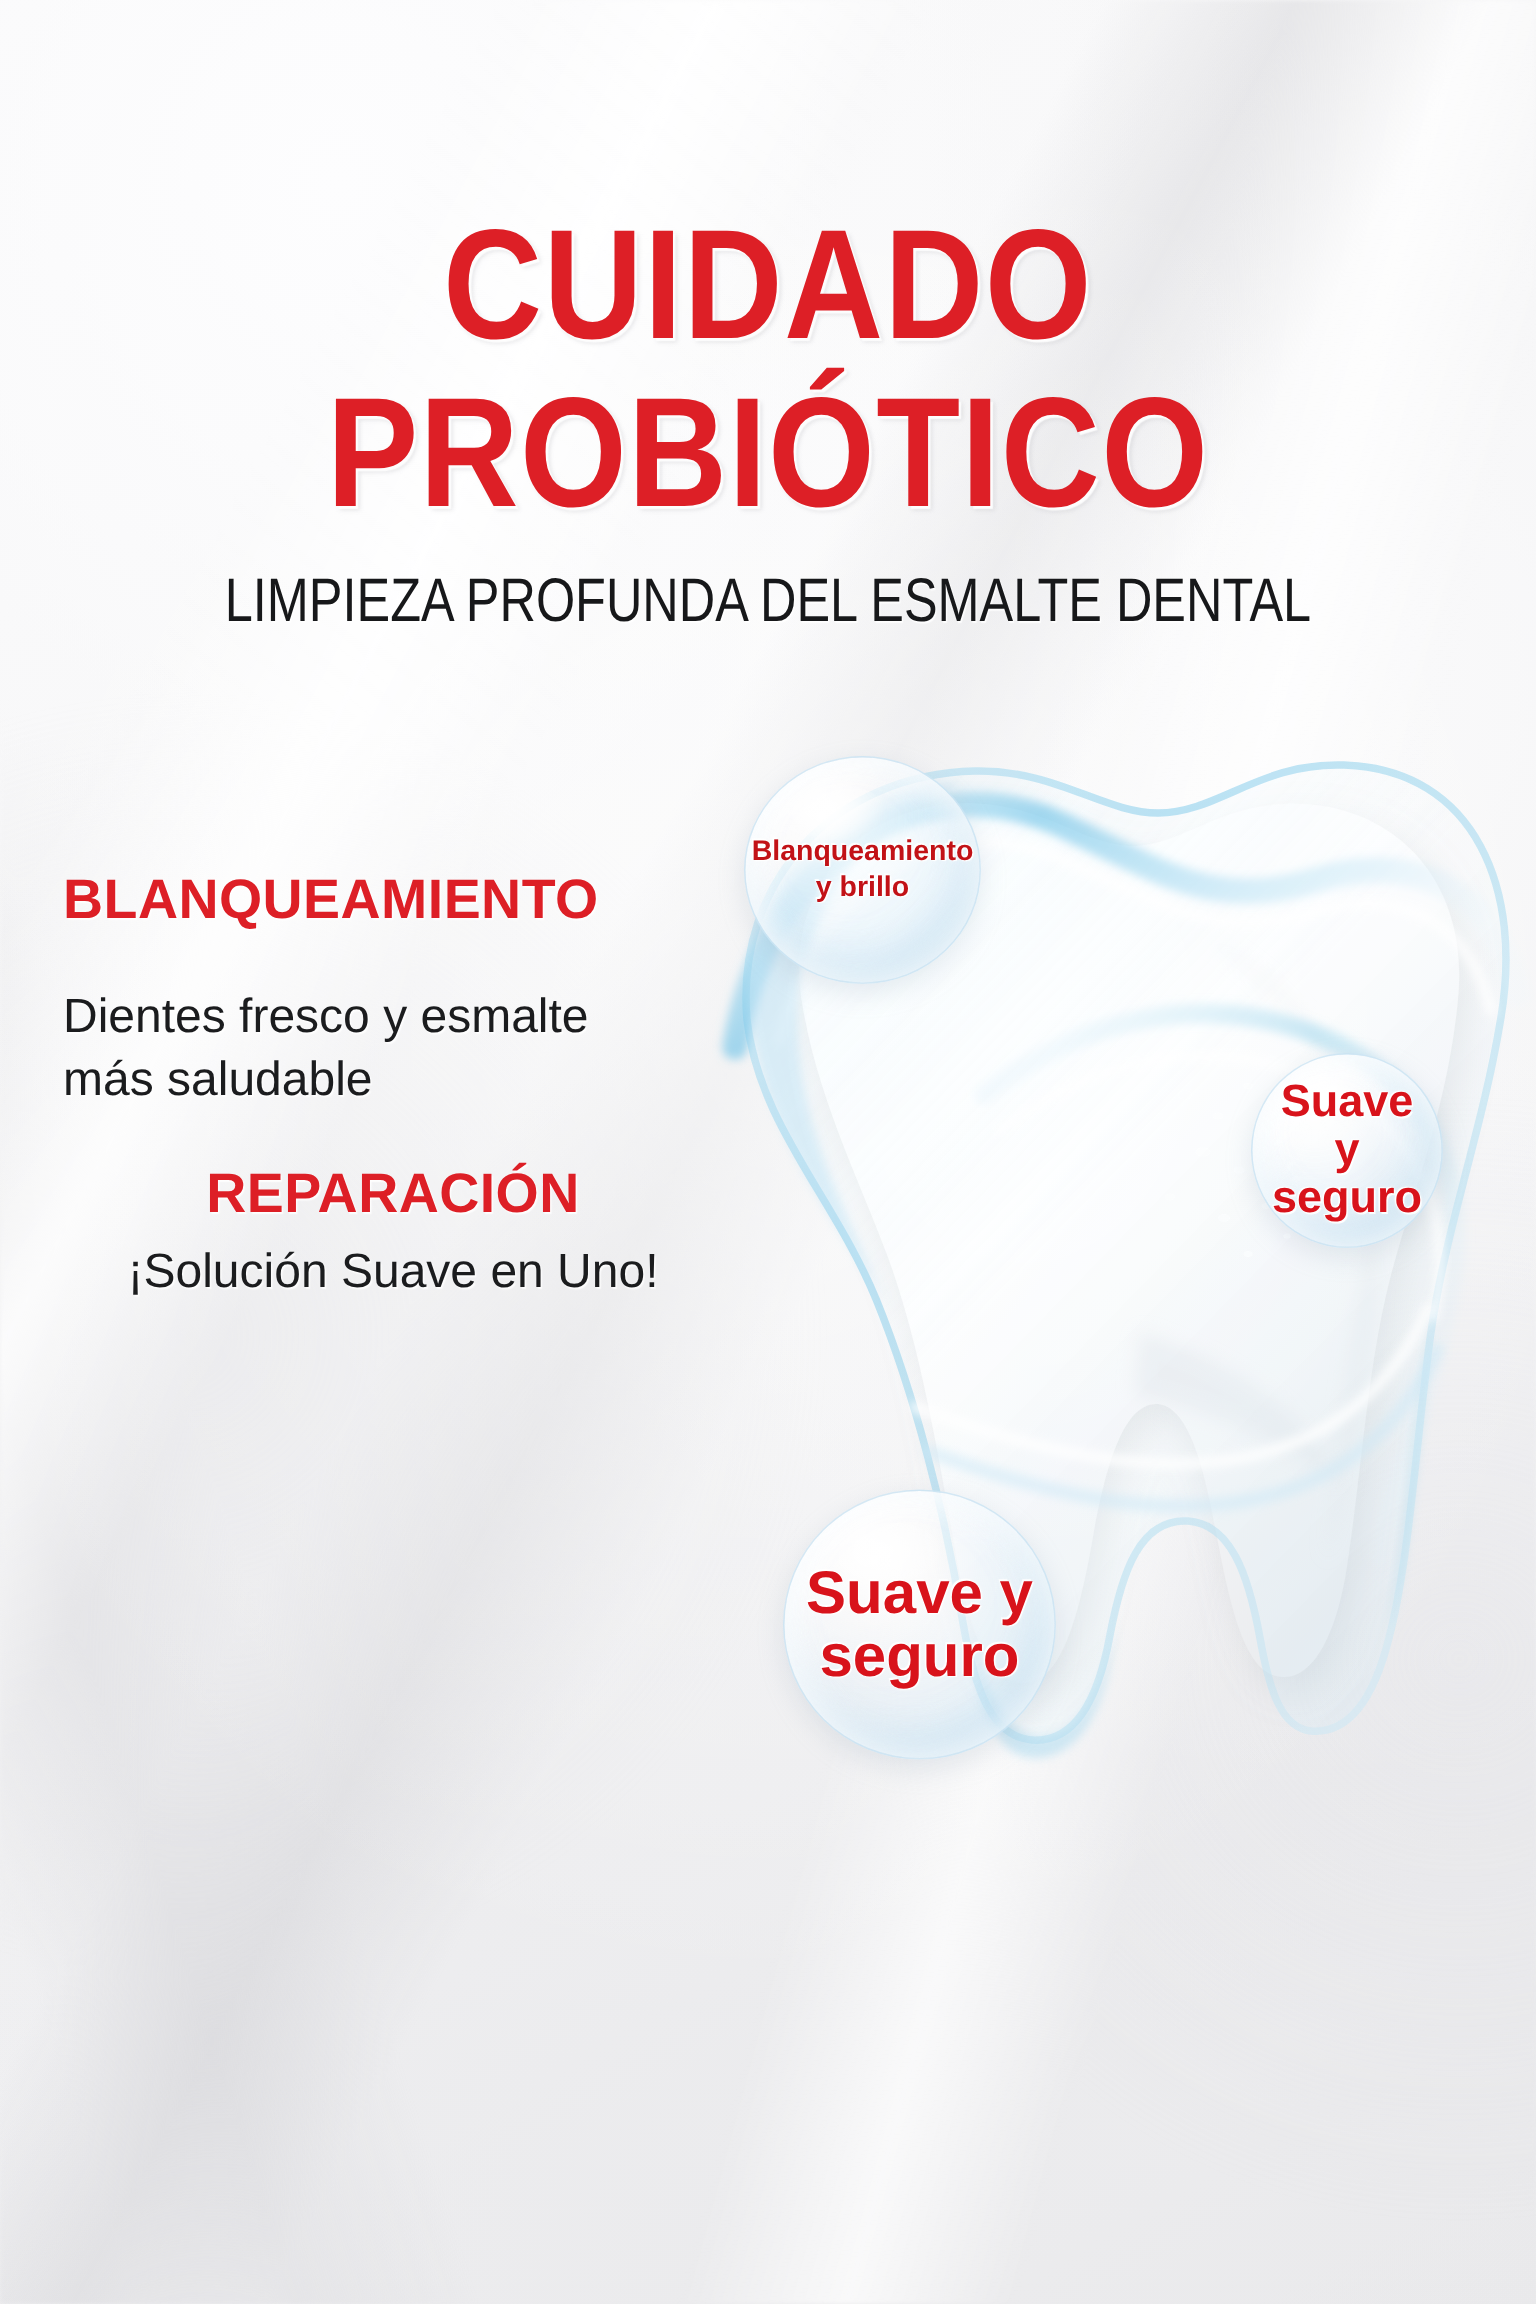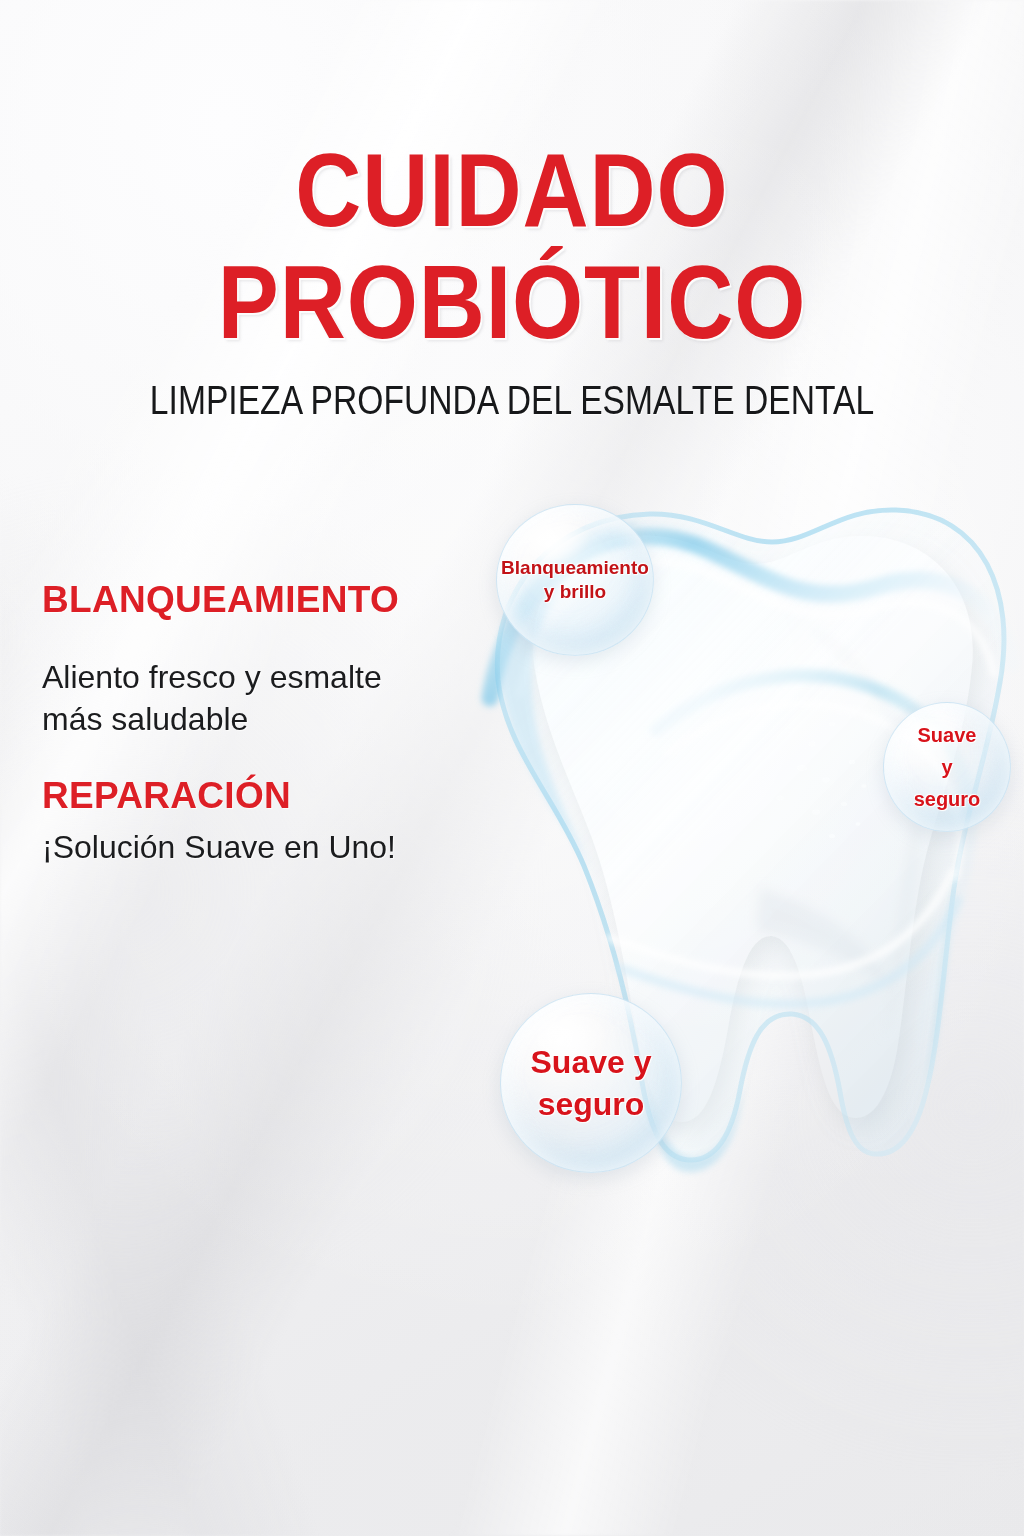--- a/index.html
+++ b/index.html
@@ -62,21 +62,21 @@
     line-height:44px;
     font-weight:normal;
     letter-spacing:0px;
     transform:scaleX(.82);
     text-shadow:1px 1px 1px rgba(255,255,255,.9);
   }
 
   
   .features { position:absolute; left:42px; top:578px; width:440px; }
   .feature { margin-bottom:34px; }
-  .feature:last-child { margin-bottom:0; }
+  .feature:last-child { margin-bottom:0;text-align:center; }
   .f-title {
     color:#dd1f26;
     font-weight:bold;
     font-size:37px;
     line-height:44px;
     letter-spacing:.3px;
     text-shadow:1px 1px 1px rgba(255,255,255,.9);
     margin-bottom:8px;
   }
   .f-body {
@@ -122,26 +122,26 @@
     border-radius:50%;
     background:radial-gradient(ellipse at 40% 40%, rgba(255,255,255,.92) 0%, rgba(255,255,255,0) 70%);
     z-index:1;
   }
 
   #bubble-whitening {
     left:496px; top:504px; width:158px; height:152px;
     font-size:19px; line-height:24px; color:#c21217;
   }
   #bubble-safe-right {
-    left:883px; top:702px; width:128px; height:130px;
-    font-size:20px; line-height:32px;
+    left:834px; top:702px; width:128px; height:130px;
+    font-size:30px; line-height:32px;
   }
   #bubble-safe-bottom {
-    left:500px; top:993px; width:182px; height:180px;
-    font-size:32px; line-height:42px;
+    left:522px; top:993px; width:182px; height:180px;
+    font-size:40px; line-height:42px;
   }
 </style>
 </head>
 <body>
 
 <div id="poster">
 
   <div class="bg-layer bg-base"></div>
   <div class="bg-layer bg-folds"></div>
   <div class="bg-layer bg-vignette"></div>
@@ -306,21 +306,21 @@
 seguro</span>
   </div>
 
   <div class="features">
 
     <div class="feature">
       <div class="f-title">BLANQUEAMIENTO</div>
     </div>
 
     <div class="feature">
-      <div class="f-body">Aliento fresco y esmalte
+      <div class="f-body">Dientes fresco y esmalte
 más saludable</div>
     </div>
 
     <div class="feature">
       <div class="f-title">REPARACIÓN</div>
       <div class="f-body">¡Solución Suave en  Uno!</div>
     </div>
 
   </div>
 

